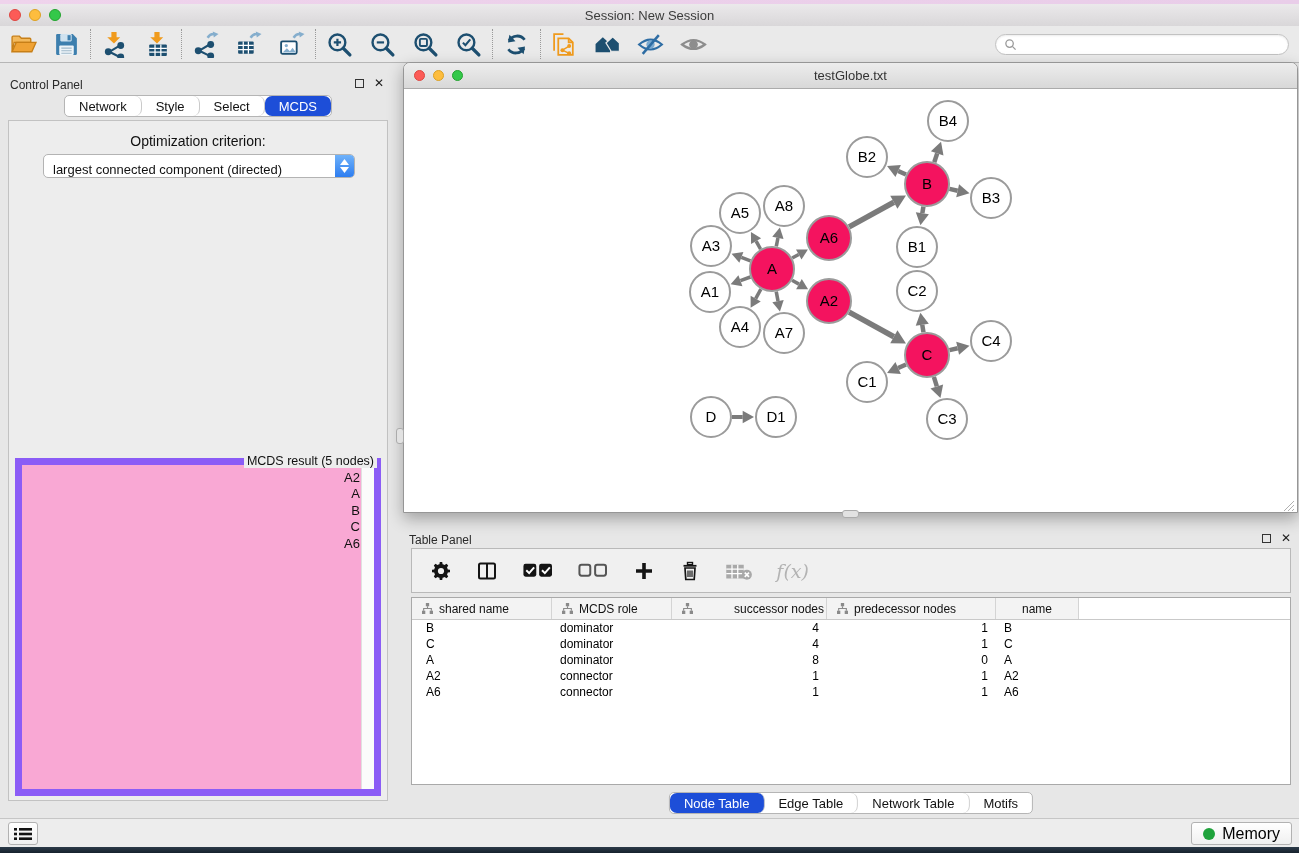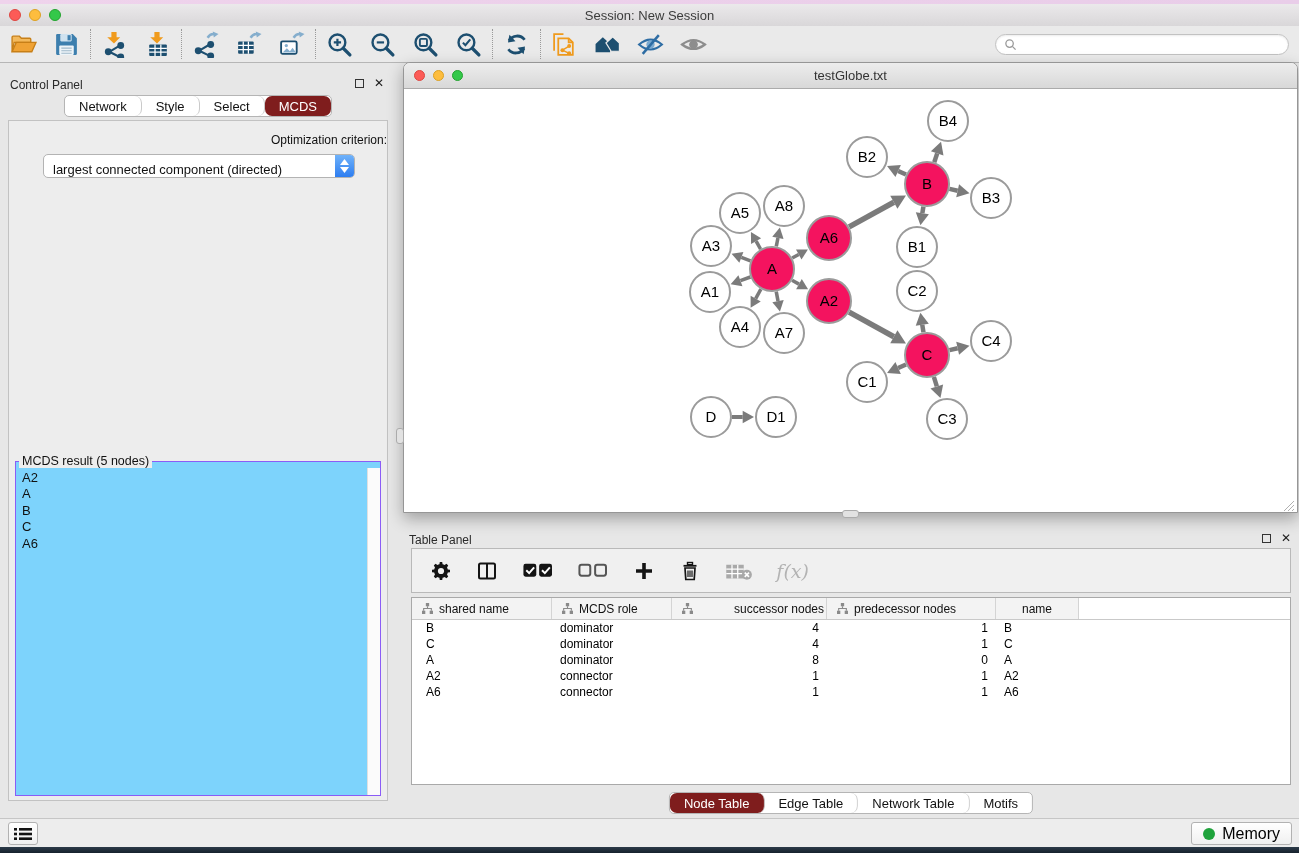--- a/index.html
+++ b/index.html
@@ -37,38 +37,38 @@
   .panel-header { position:absolute; left:0; top:12px; right:0; height:24px; display:flex; align-items:flex-start; }
   .panel-title { font-size:12px; color:#2a2a2a; padding-left:6px; }
   .hdr-icons { margin-left:auto; display:flex; align-items:center; gap:10px; padding-right:8px; }
   .float-icon { width:9px; height:9px; border:1.5px solid #333; display:inline-block; cursor:pointer; }
   .close-icon { font-size:12px; font-weight:bold; color:#1a1a1a; cursor:pointer; line-height:10px; }
 
   .seg-tabs { display:flex; background:#fff; border:1px solid #b5b5b5; border-radius:5px; overflow:hidden;
     font-size:13px; height:22px; align-items:stretch; }
   .seg { padding:0 14px; border-right:1px solid #c9c9c9; display:flex; align-items:center; cursor:pointer; color:#111;border-radius:7px; }
   .seg:last-child { border-right:none; }
-  .seg.active { background:#7f1d1d; color:#fff;text-align:center; }
+  .seg.active { background:#1d4ed8; color:#fff;text-align:center; }
   .cp-tabs-pos { position:absolute; top:29px; left:50%; transform:translateX(-50%); }
 
   .cp-content { position:absolute; left:4px; right:4px; top:54px; bottom:6px; background:#ededed;
     border:1px solid #c2c2c2; }
-  .opt-label { position:absolute; top:12px; left:0; right:0; text-align:right; font-size:12px; color:#111; }
+  .opt-label { position:absolute; top:12px; left:0; right:0; text-align:center; font-size:14px; color:#111; }
   .dropdown { position:absolute; top:33px; left:34px; width:312px; height:24px; background:#fff;
     border:1px solid #b3b3b3; border-radius:5px; display:flex; align-items:flex-end; cursor:pointer; }
   .dd-text { flex:1; font-size:13px; padding-left:9px; white-space:nowrap; overflow:hidden; }
   .dd-stepper { width:19px; height:22px; border-radius:0 4px 4px 0; background:linear-gradient(#6fb2fa,#2d7df0);
     display:flex; flex-direction:column; align-items:center; justify-content:center; gap:2px; }
   .dd-stepper svg { display:block; }
   .btn-row { position:absolute; top:66px; left:0; right:0; display:flex; justify-content:center; gap:14px; }
   .mac-btn { background:linear-gradient(#ffffff,#f0f0f0); border:1px solid #b2b2b2; border-radius:5px;
     font-size:13px; font-family:inherit; padding:3px 15px; color:#111; cursor:pointer; height:23px; }
 
-  .result-box { position:absolute; left:6px; right:6px; top:333px; bottom:4px; border:1px solid #8b5cf6;
-    background:#7dd3fc; }
+  .result-box { position:absolute; left:6px; right:6px; top:333px; bottom:4px; border:7px solid #8b5cf6;
+    background:#f9a8d4;text-align:right; }
   .result-box legend { font-size:12.5px; color:#111; background:#ededed; padding:0 3px; margin-left:3px; }
   .result-list { position:absolute; left:1px; right:14px; top:2px; bottom:1px; overflow:hidden; cursor:default; }
   .result-item { font-size:13px; line-height:16.4px; padding-left:5px; }
   .result-scrollbar { position:absolute; right:0; top:0; bottom:0; width:13px; background:#fbfbfb;
     border-left:1px solid #e0e0e0; }
 
   
   .v-grip { position:absolute; left:396px; top:428px; width:8px; height:16px; background:#e2e2e2;
     border:1px solid #ababab; border-radius:3px; cursor:col-resize; }
   .h-grip { position:absolute; left:842px; top:510px; width:17px; height:8px; background:#e2e2e2;

